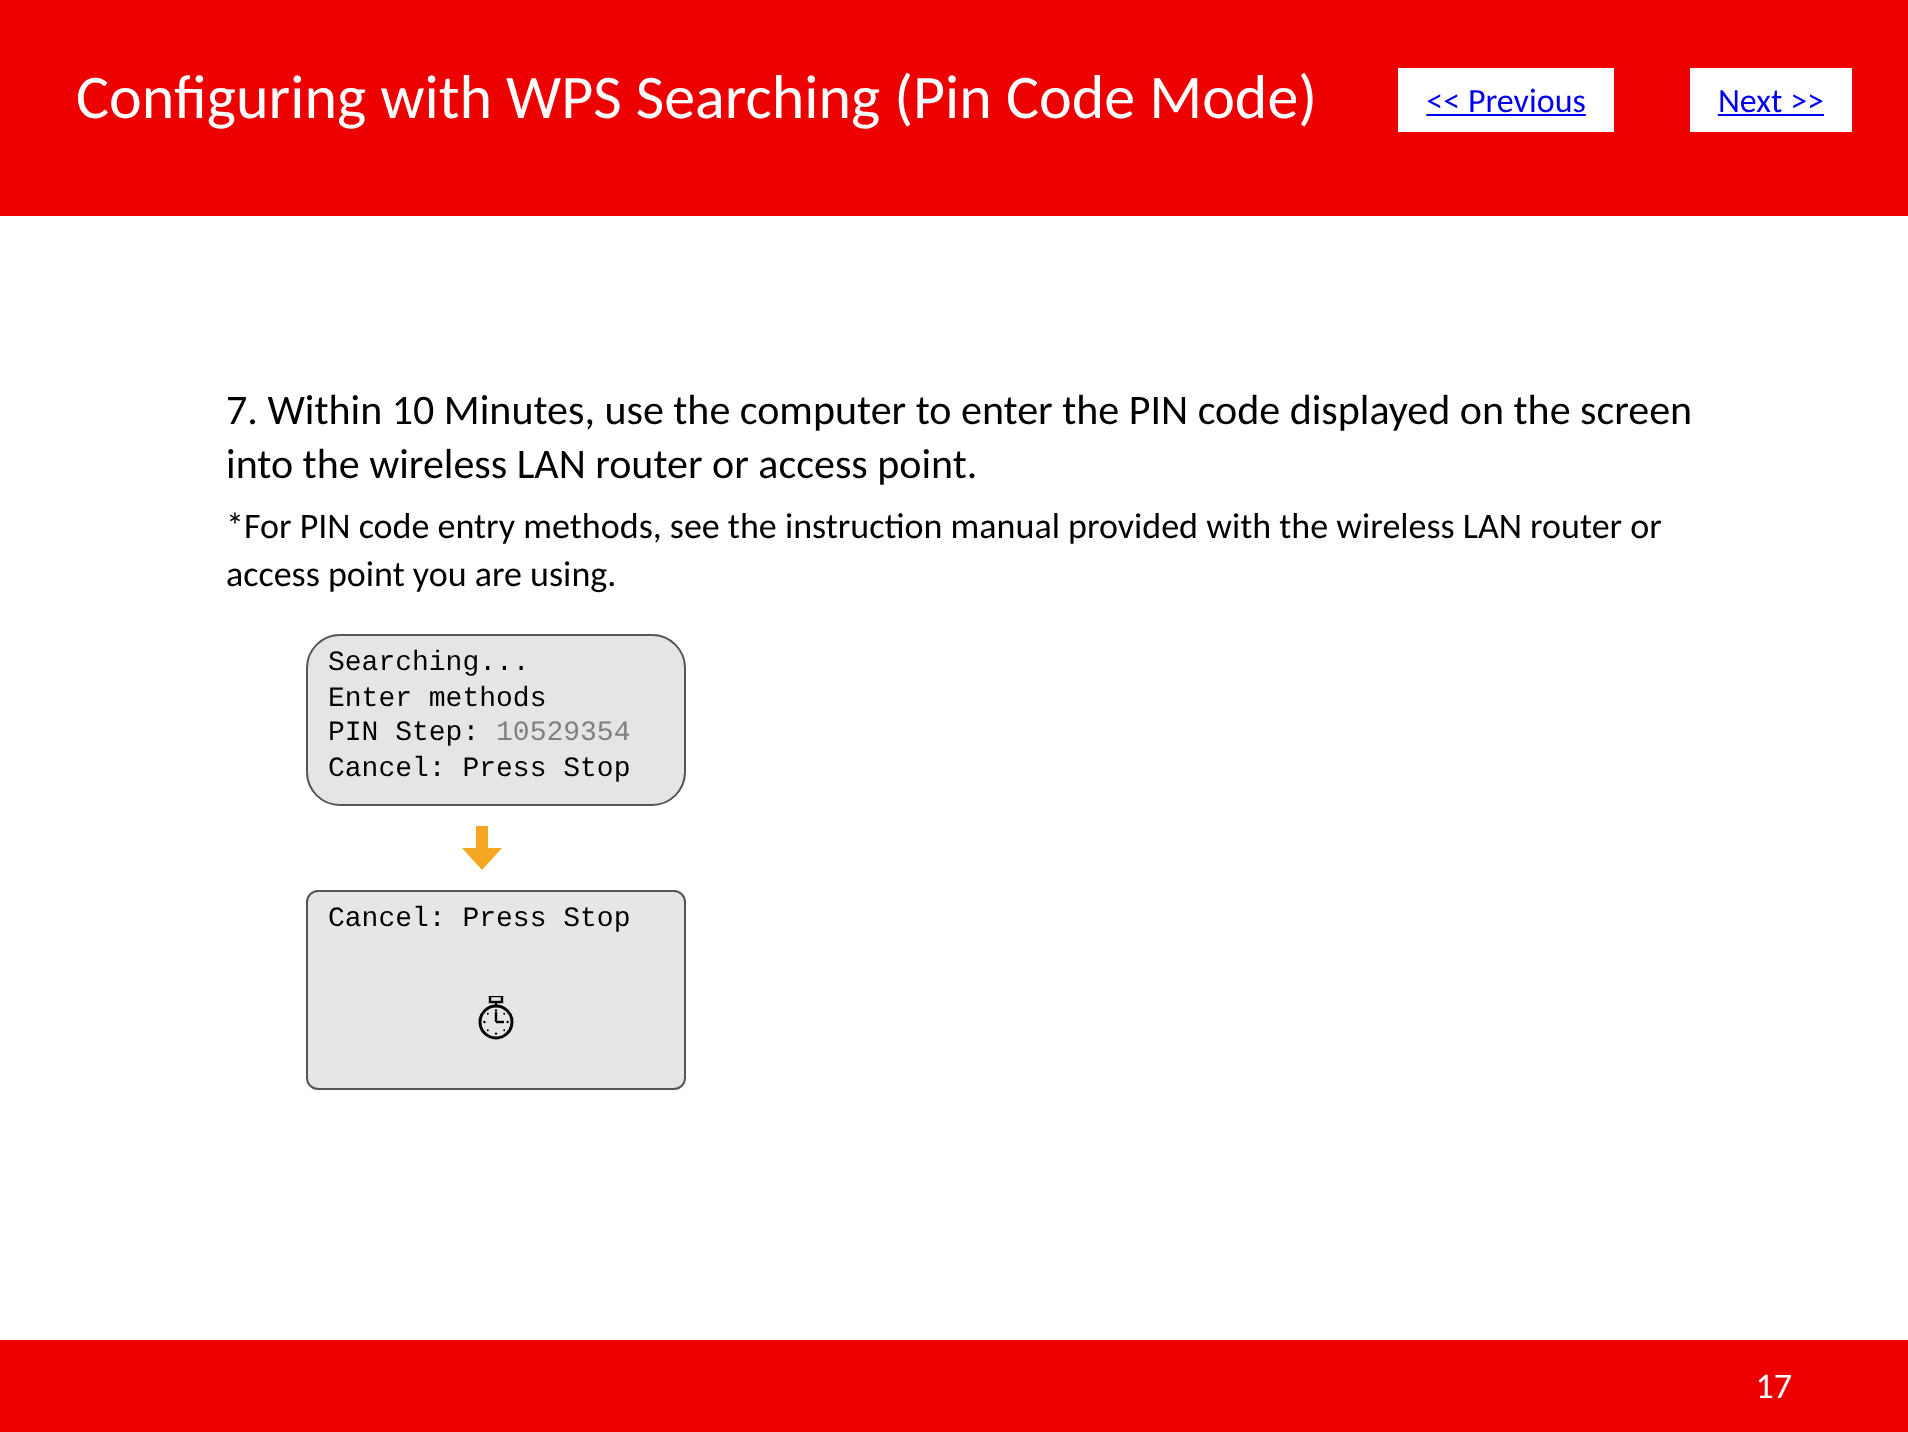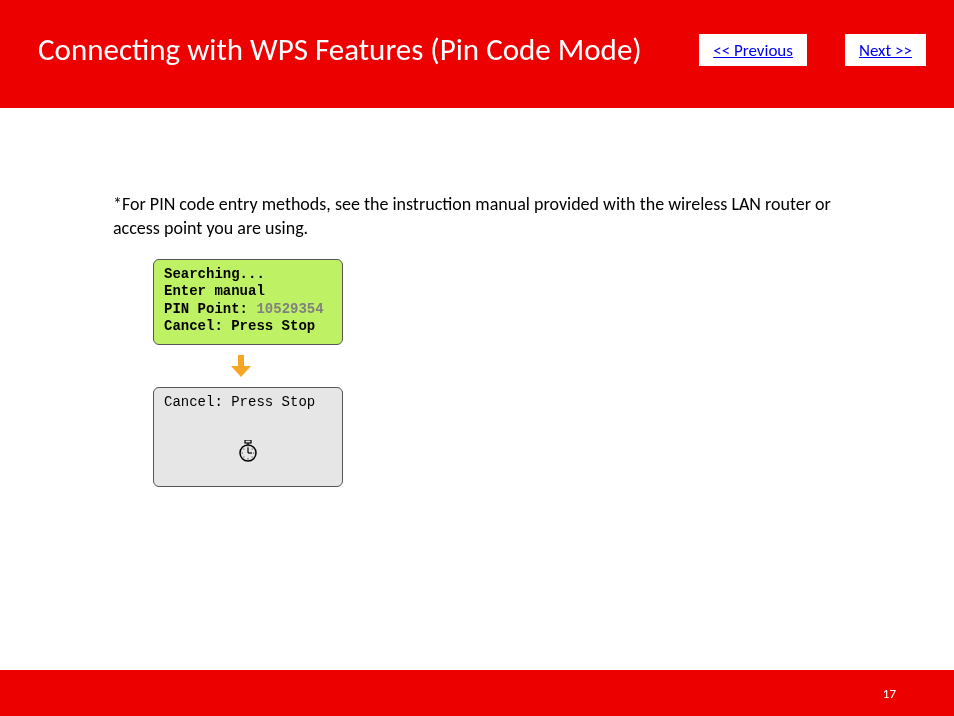--- a/index.html
+++ b/index.html
@@ -49,30 +49,29 @@
     margin-bottom: 4px;
   }
   .note {
     font-size: 18px;
     line-height: 1.35;
     color: #000;
     margin-bottom: 18px;
   }
   .lcd {
     width: 190px;
-    background: #bef264;
+    background: #e5e5e5;
     border: 1.5px solid #555;
-    border-radius: 6px;
+    border-radius: 17px;
     padding: 6px 10px 8px 10px;
     margin-left: 40px;
     font-family: "Lucida Console", "Courier New", monospace;
     font-size: 14px;
     line-height: 1.25;
     color: #000;
-    font-weight: bold;
   }
   .pin-value { color: #808080; }
   .arrow-wrap {
     margin: 10px 0 10px 118px;
   }
   .arrow-icon {
     width: 20px;
     height: 22px;
     display: block;
   }
@@ -103,45 +102,46 @@
     margin-left: 0;
   }
   .footer {
     position: absolute;
     bottom: 0;
     left: 0;
     width: 954px;
     height: 46px;
     background: #ec0000;
     color: #fff;
-    font-size: 13px;
+    font-size: 18px;
     display: flex;
     align-items: center;
     justify-content: flex-end;
     padding-right: 58px;
   }
 </style>
 </head>
 <body>
 
 <div class="header">
-  <div class="title">Connecting with WPS Features (Pin Code Mode)</div>
+  <div class="title">Configuring with WPS Searching (Pin Code Mode)</div>
   <div class="nav-buttons">
     <button class="nav-btn">&lt;&lt; Previous</button>
     <button class="nav-btn">Next &gt;&gt;</button>
   </div>
 </div>
 
 <div class="content">
+  <div class="step">7. Within 10 Minutes, use the computer to enter the PIN code displayed on the screen into the wireless LAN router or access point.</div>
   <div class="note">*For PIN code entry methods, see the instruction manual provided with the wireless LAN router or access point you are using.</div>
 
   <div class="lcd">
     <div>Searching...</div>
-    <div>Enter manual</div>
-    <div><span>PIN Point: </span><span class="pin-value">10529354</span></div>
+    <div>Enter methods</div>
+    <div><span>PIN Step: </span><span class="pin-value">10529354</span></div>
     <div>Cancel: Press Stop</div>
   </div>
 
   <div class="arrow-wrap">
     <svg class="arrow-icon" viewBox="0 0 20 22">
       <rect x="7" y="0" width="6" height="11" fill="#f5a623"></rect>
       <polygon points="0,11 20,11 10,22" fill="#f5a623"></polygon>
     </svg>
   </div>
 

